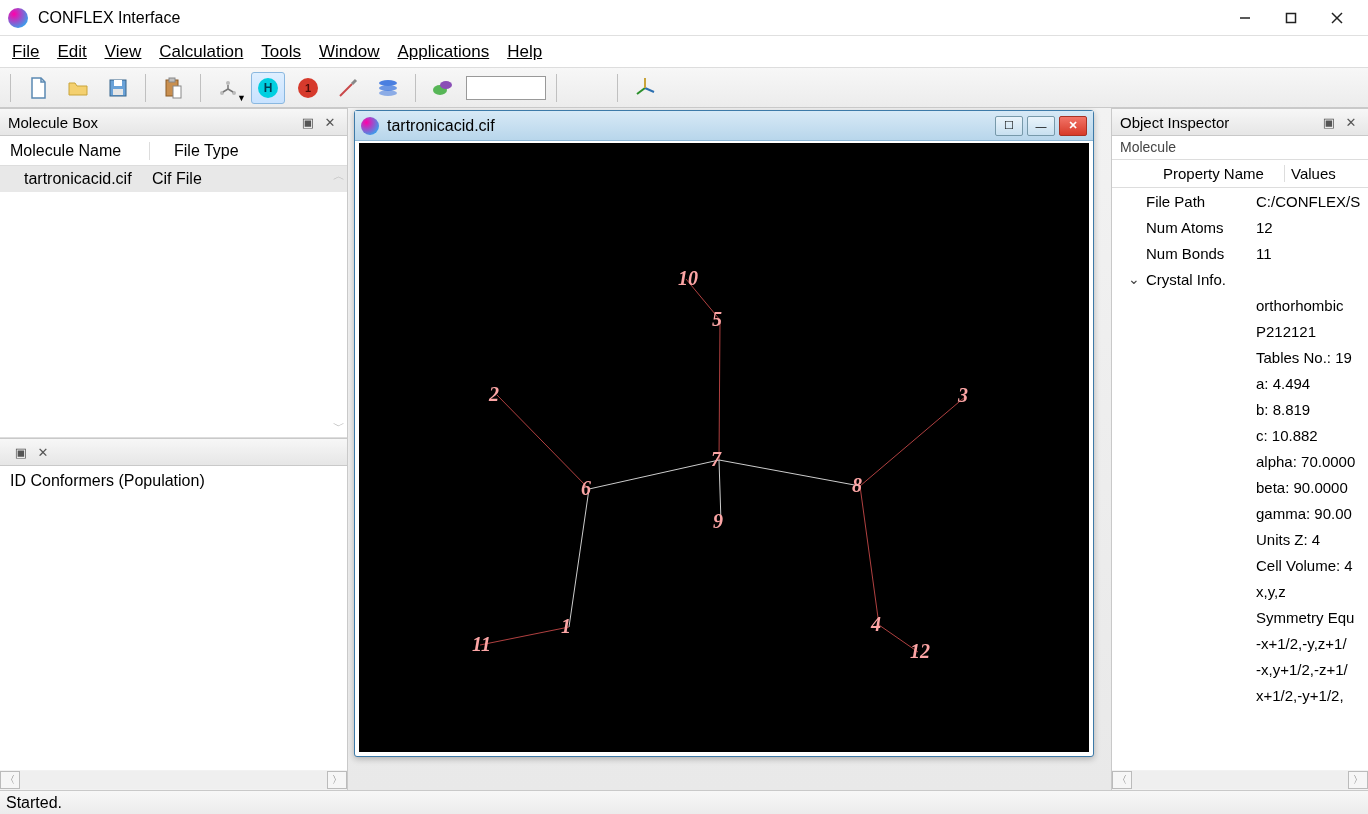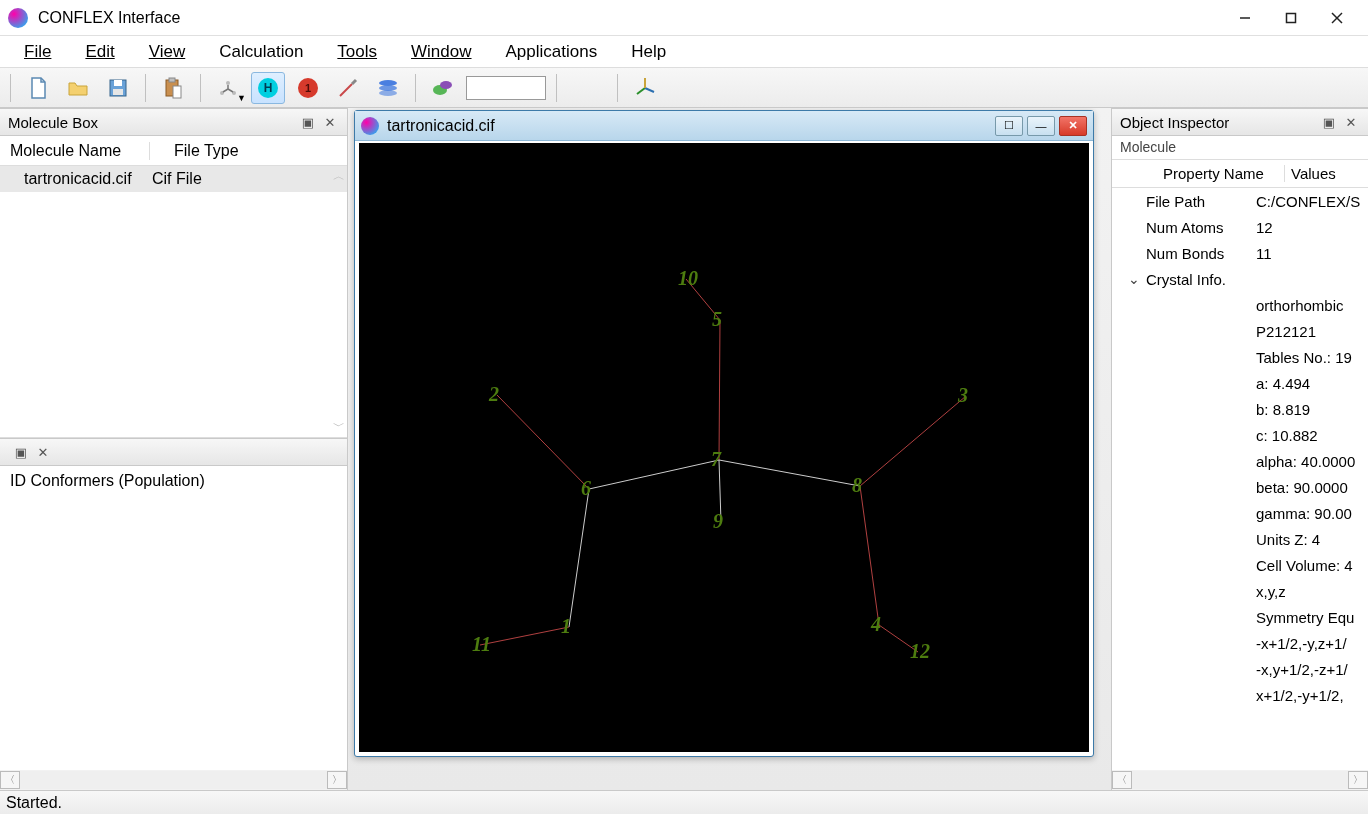--- a/index.html
+++ b/index.html
@@ -6,21 +6,21 @@
 body { width: 1368px; height: 814px; background: #fff; overflow: hidden; position: relative; }
 
 
 .titlebar { height: 36px; display: flex; align-items: center; padding: 0 8px; border-bottom: 1px solid #e0e0e0; }
 .titlebar .logo { width: 20px; height: 20px; border-radius: 50%; background: radial-gradient(circle at 30% 30%, #ff00aa, #00ccff); margin-right: 10px; }
 .titlebar .title { font-size: 16px; flex: 1; }
 .winbtn { width: 46px; height: 30px; display: flex; align-items: center; justify-content: center; font-size: 14px; color: #222; }
 .winbtn svg { stroke: #222; }
 
 
-.menubar { height: 32px; display: flex; align-items: center; padding: 0 24px; gap: 34px; font-size: 17px; border-bottom: 1px solid #ddd; }
+.menubar { height: 32px; display: flex; align-items: center; padding: 0 12px; gap: 18px; font-size: 17px; border-bottom: 1px solid #ddd; text-decoration: underline; }
 .menubar .menuitem { cursor: default; }
 .menubar .menuitem .ul { text-decoration: underline; }
 
 
 .toolbar { height: 40px; background: linear-gradient(#f7f7f7, #ececec); border-bottom: 1px solid #c9c9c9; display: flex; align-items: center; padding: 0 6px; gap: 6px; }
 .tbtn { width: 34px; height: 32px; border: 1px solid transparent; border-radius: 3px; display: flex; align-items: center; justify-content: center; position: relative; }
 .tbtn.pressed { background: linear-gradient(#dfefff,#c8e2ff); border-color:#8ab8e0; }
 .tsep { width: 1px; height: 28px; background: #c0c0c0; margin: 0 4px; }
 .ticon { width: 24px; height: 24px; }
 .toolinput { width: 80px; height: 24px; border: 1px solid #999; background: #fff; font-size: 12px; padding: 0 4px; }
@@ -77,21 +77,21 @@
 .irow .v { flex:1; padding-left:6px; white-space:nowrap; overflow:hidden; }
 .irow.exp .k::before { content:"⌄"; position:absolute; margin-left:-18px; font-size:14px; color:#444;}
 .irow.cval .v { padding-left:6px; }
 .irow.cval .k { width:130px; }
 .rightcol .hscroll { height:20px; background:#f2f2f2; display:flex; align-items:center; }
 
 
 .statusbar { height:24px; border-top:1px solid #c9c9c9; background: linear-gradient(#f7f7f7,#ececec); font-size:16px; padding:0 6px; display:flex; align-items:center; position: absolute; left:0; right:0; bottom:0;}
 
 
-.atomlabel { position:absolute; color:#4d7c0f; font-weight:bold; font-style:italic; font-size:20px; font-family: Georgia, serif; }
+.atomlabel { position:absolute; color:#fca5a5; font-weight:bold; font-style:italic; font-size:20px; font-family: Georgia, serif; }
 </style>
 </head>
 <body>
 
 <div class="titlebar">
   <div class="logo"></div>
   <div class="title">CONFLEX Interface</div>
   <div class="winbtn">
       <svg width="12" height="12">
         <line x1="1" y1="6" x2="11" y2="6" stroke-width="1.5"></line>
@@ -333,21 +333,21 @@
           <div class="irow cval">
             <div class="k"></div>
             <div class="v">b: 8.819</div>
           </div>
           <div class="irow cval">
             <div class="k"></div>
             <div class="v">c: 10.882</div>
           </div>
           <div class="irow cval">
             <div class="k"></div>
-            <div class="v">alpha: 40.0000</div>
+            <div class="v">alpha: 70.0000</div>
           </div>
           <div class="irow cval">
             <div class="k"></div>
             <div class="v">beta: 90.0000</div>
           </div>
           <div class="irow cval">
             <div class="k"></div>
             <div class="v">gamma: 90.00</div>
           </div>
           <div class="irow cval">

